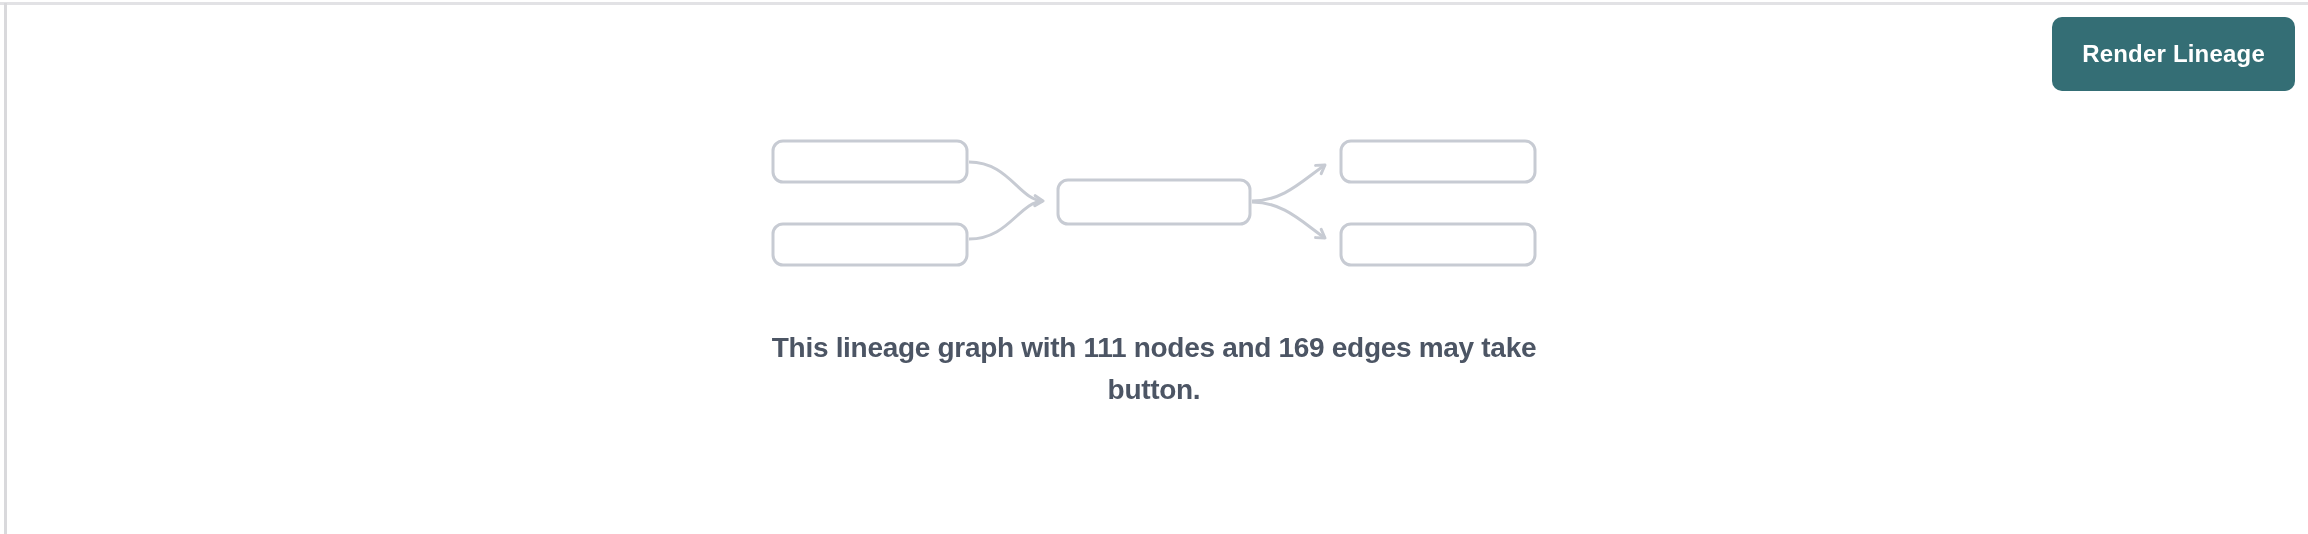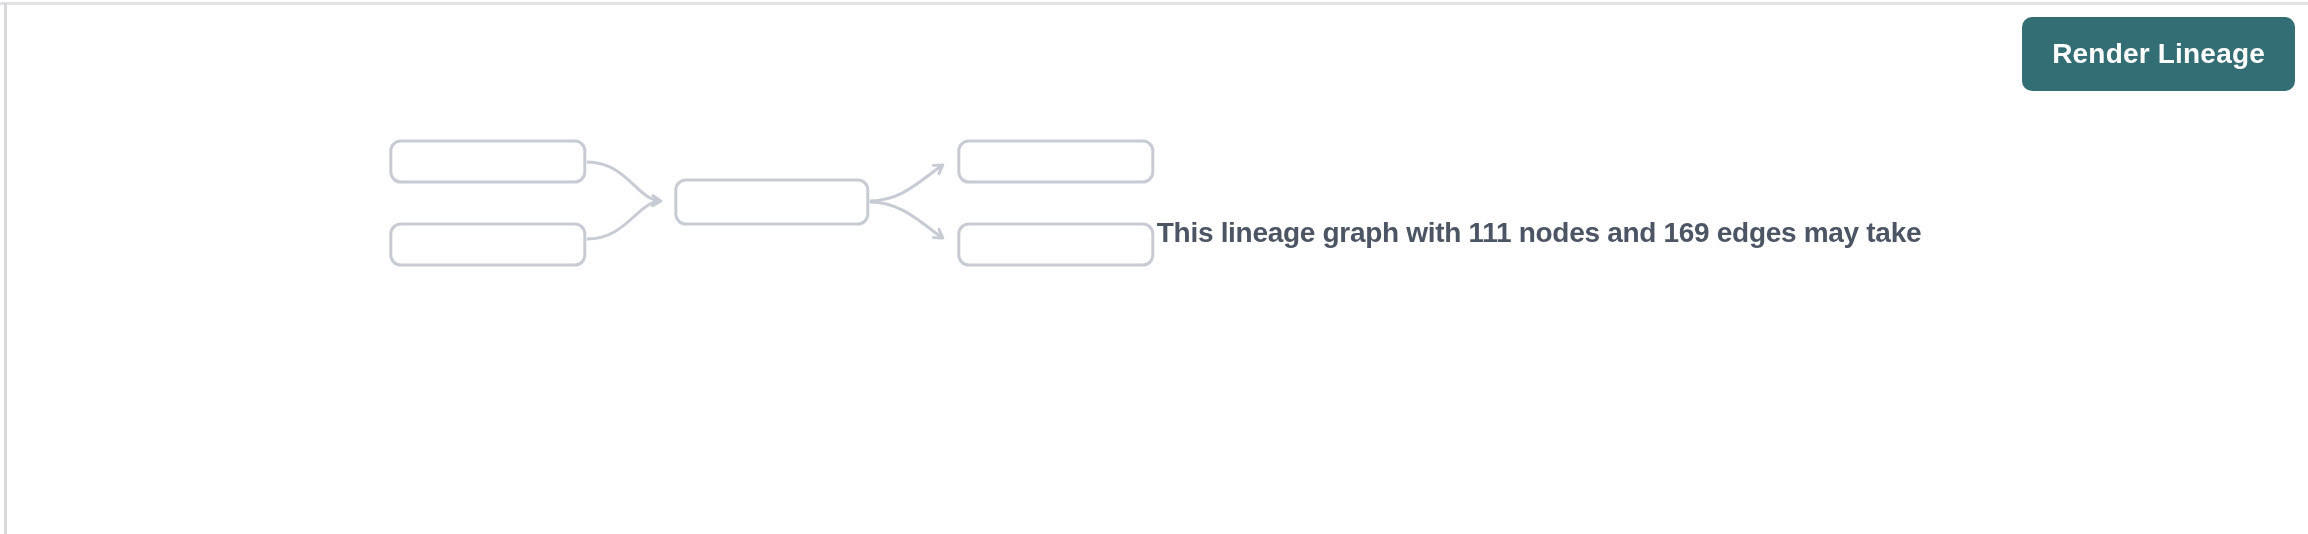--- a/index.html
+++ b/index.html
@@ -40,32 +40,32 @@
     position: absolute;
     top: 17px;
     right: 13px;
     height: 74px;
     padding: 0 30px;
     background: var(--accent);
     color: #ffffff;
     border: none;
     border-radius: 10px;
     font-family: "Liberation Sans", "DejaVu Sans", sans-serif;
-    font-size: 28px;
+    font-size: 24px;
     font-weight: bold;
     letter-spacing: 0.2px;
     cursor: pointer;
   }
   .empty-state {
     position: absolute;
     top: 138px;
     left: 50%;
     transform: translateX(-50%);
     display: flex;
-    flex-direction: row;
+    flex-direction: column;
     align-items: center;
   }
   .lineage-svg {
     display: block;
     width: 770px;
     height: 132px;
   }
   .lineage-svg .node {
     fill: #ffffff;
     stroke: var(--diagram-stroke, #c7cbd3);
@@ -120,17 +120,18 @@
 
       <rect class="node" x="4" y="3" width="194" height="41" rx="10"></rect>
       <rect class="node" x="4" y="86" width="194" height="41" rx="10"></rect>
       <rect class="node" x="289" y="42" width="192" height="44" rx="10"></rect>
       <rect class="node" x="572" y="3" width="194" height="41" rx="10"></rect>
       <rect class="node" x="572" y="86" width="194" height="41" rx="10"></rect>
     </svg>
 
     <div class="msg">
       <div>This lineage graph with 111 nodes and 169 edges may take</div>
+      <div>button.</div>
     </div>
 
   </div>
 
 </div>
 
 </body></html>

